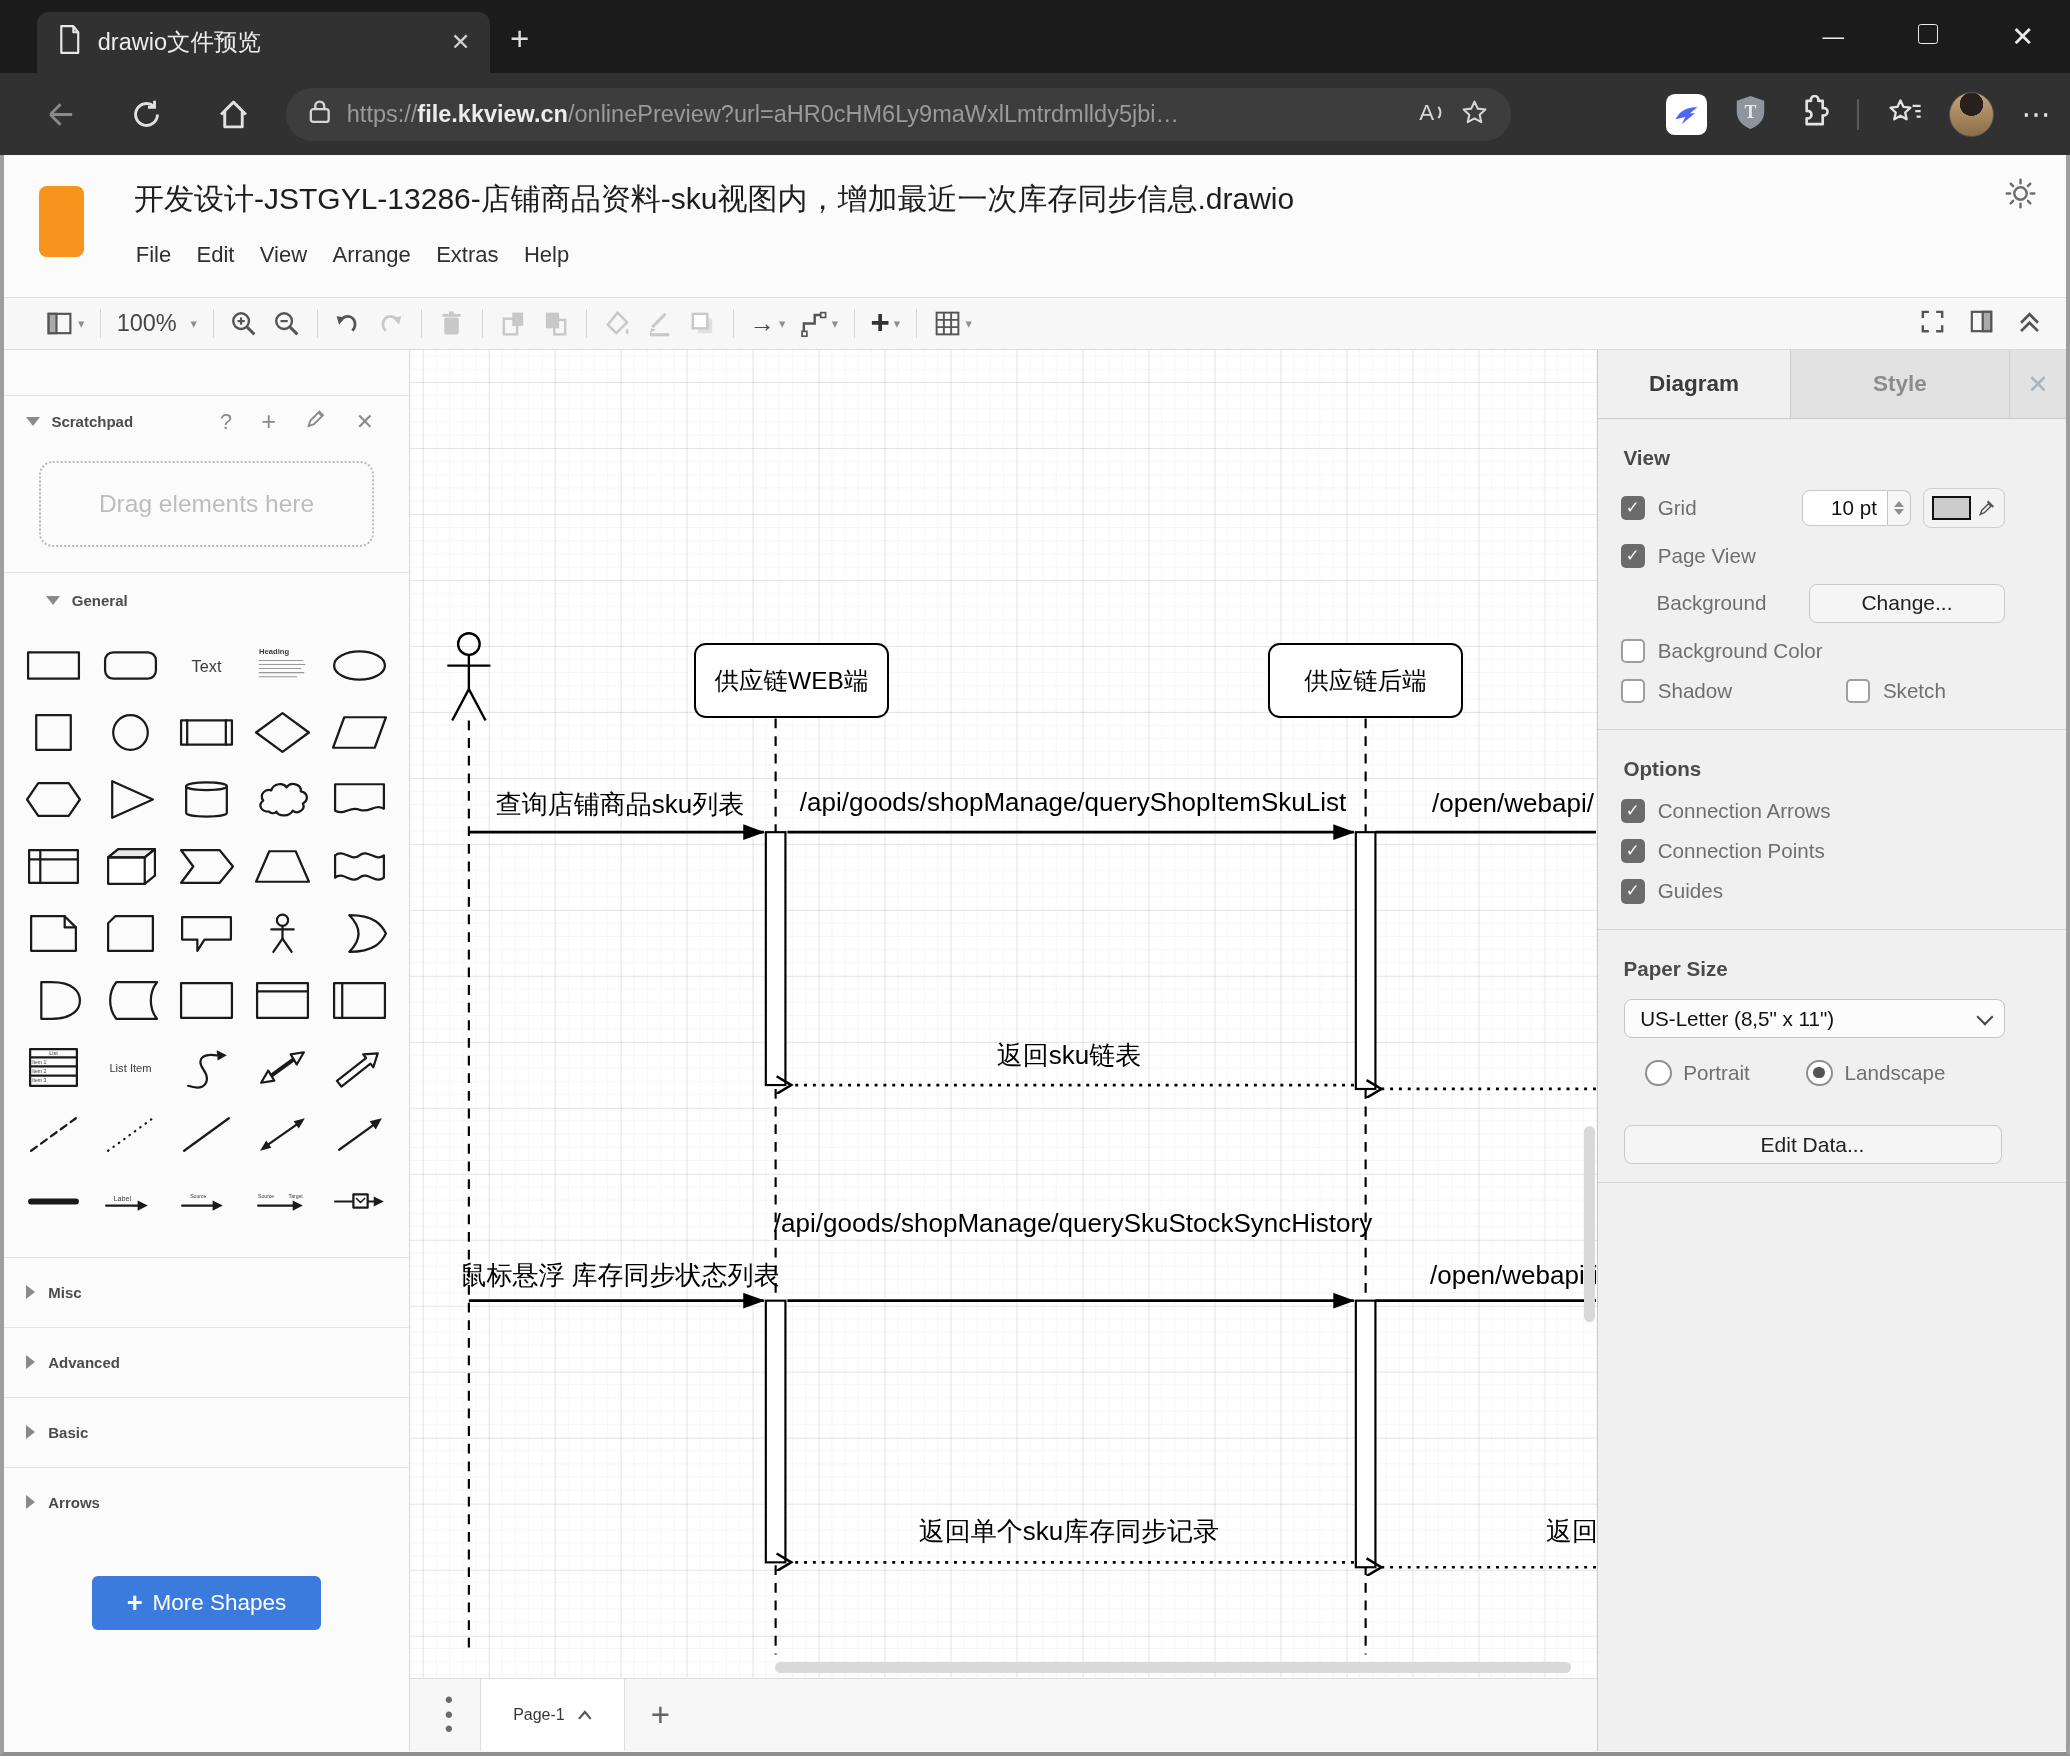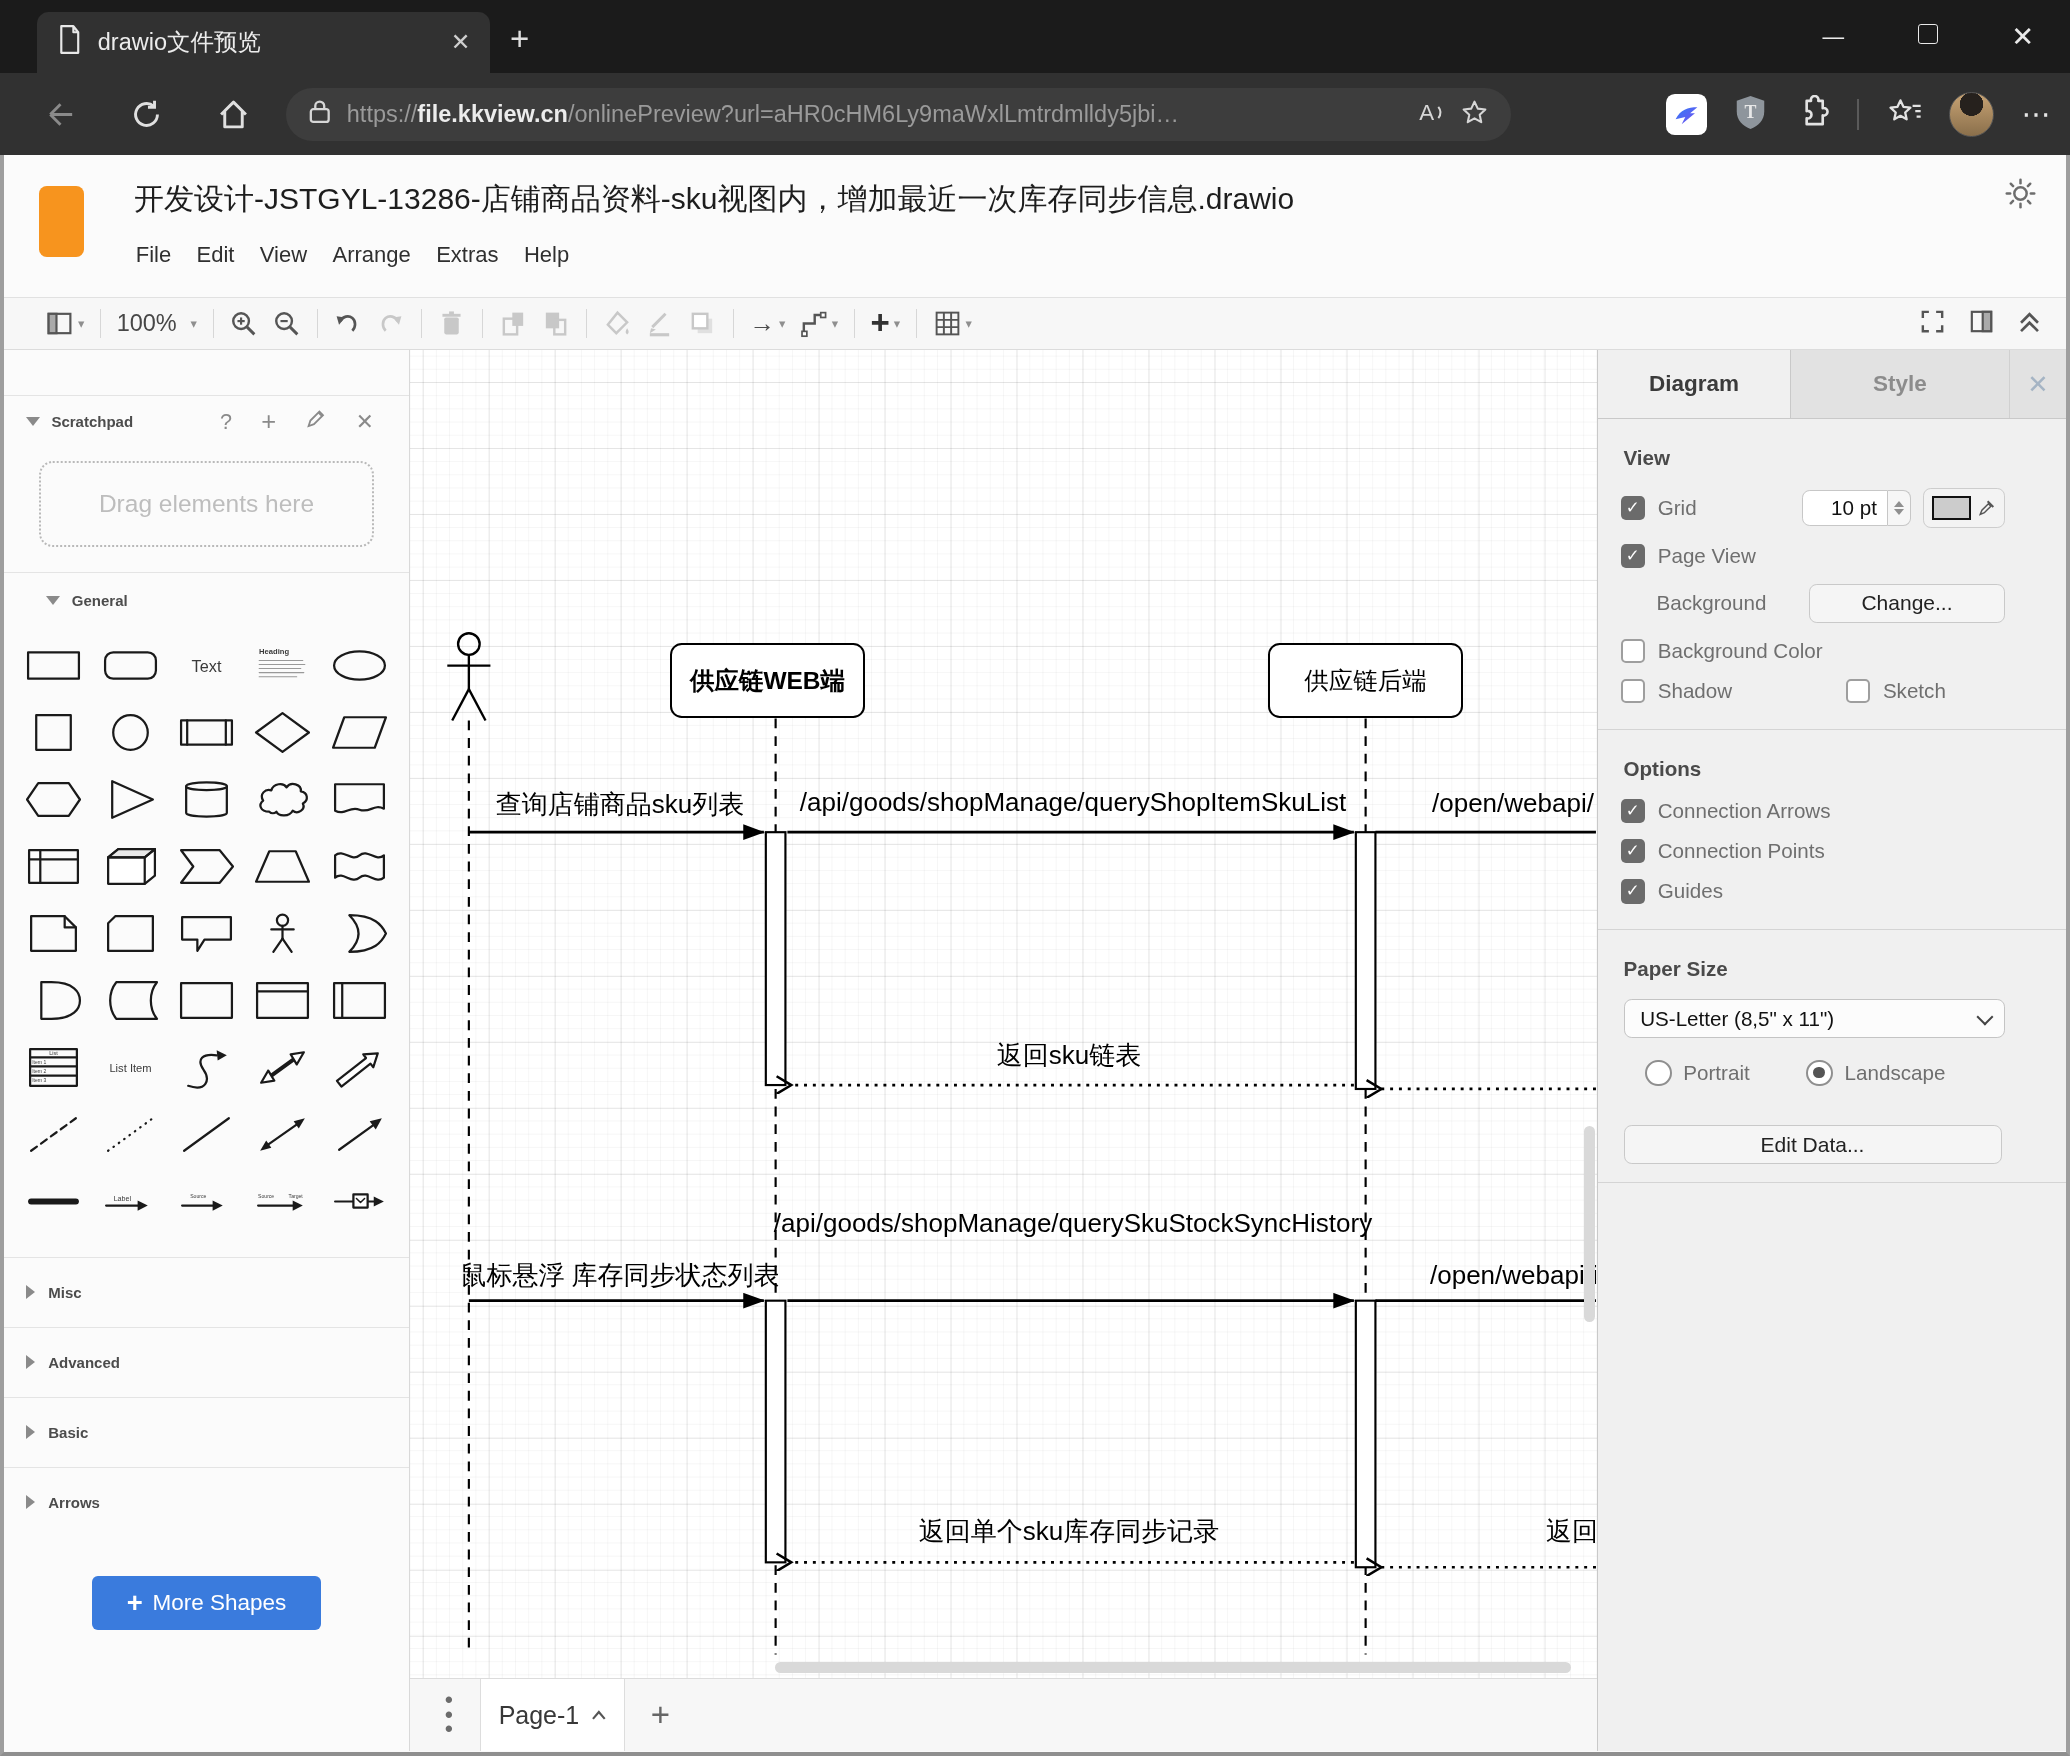--- a/index.html
+++ b/index.html
@@ -80,21 +80,21 @@
     background-position:12.7px 32px; }
   .diagram-svg { position:absolute; left:0; top:0; width:1186px; height:1328px; }
   .lifeline-box { position:absolute; width:195px; height:75px; background:#fff; border:2.2px solid #000; border-radius:11.8px; display:flex; align-items:center; justify-content:center; font-size:24.5px; color:#000; z-index:3; }
   .dlabel { position:absolute; font-size:26px; color:#000; white-space:nowrap; transform:translate(-50%,-50%); z-index:2; }
   .dlabel-left { transform:translate(0,-50%); }
   .hscroll { position:absolute; left:365px; bottom:4.9px; width:796px; height:10.8px; background:#d9d9d9; border-radius:5.9px; z-index:4; }
   .vscroll { position:absolute; right:2px; top:776px; width:10.8px; height:196px; background:#d9d9d9; border-radius:5.9px; z-index:4; }
 
   .canvas-footer { height:73px; background:#f7f7f7; border-top:1px solid #dcdcdc; display:flex; align-items:stretch; position:relative; }
   .kebab { align-self:center; margin-left:29px; color:#6b6b6b; font-size:23.5px; line-height:0.62; text-align:center; width:19.6px; }
-  .page-tab { margin-left:21.6px; width:145px; background:#fff; border-left:1px solid #ddd; border-right:1px solid #ddd; display:flex; align-items:center; justify-content:center; gap:11.8px; font-size:25px; color:#383838; }
+  .page-tab { margin-left:21.6px; width:145px; background:#fff; border-left:1px solid #ddd; border-right:1px solid #ddd; display:flex; align-items:center; justify-content:center; gap:11.8px; font-size:16px; color:#383838; }
   .add-page { align-self:center; margin-left:25.5px; font-size:33px; color:#666; font-weight:300; }
 
   
   .panel { width:469px; background:#f0f0f0; border-left:1px solid #c9c9c9; position:relative; font-size:20.6px; color:#6f6f6f; }
   .panel-tabs { display:flex; height:69px; border-bottom:1px solid #c9c9c9; }
   .ptab { display:flex; align-items:center; justify-content:center; font-weight:bold; font-size:22.5px; }
   .ptab-active { width:193px; color:#3b3b3b; background:#f0f0f0; border-right:1px solid #c9c9c9; }
   .ptab-inactive { flex:1; color:#8c8c8c; background:#e2e2e2; }
   .ptab-close { width:57px; background:#e2e2e2; display:flex; align-items:center; justify-content:center; color:#a5b4c4; font-size:25.5px; border-left:1px solid #d0d0d0; }
   .pheading { font-weight:bold; color:#4a4a4a; padding:0 0 0 25.5px; margin:27.4px 0 17.6px 0; }
@@ -826,21 +826,21 @@
             </g>
             <g stroke-width="2.4" fill="none">
               <circle cx="60" cy="300" r="11"></circle>
               <line x1="60" y1="311" x2="60" y2="346"></line>
               <line x1="38" y1="322" x2="82" y2="322"></line>
               <line x1="60" y1="346" x2="43" y2="378"></line>
               <line x1="60" y1="346" x2="77" y2="378"></line>
             </g>
           </g>
         </svg>
-        <div class="lifeline-box" style="left:260px; top:293px;font-weight:bold;">供应链WEB端</div>
+        <div class="lifeline-box" style="left:284px; top:293px;">供应链WEB端</div>
         <div class="lifeline-box" style="left:858px; top:293px;">供应链后端</div>
         <div class="dlabel" style="left:210px; top:454px;">查询店铺商品sku列表</div>
         <div class="dlabel" style="left:663px; top:452px;">/api/goods/shopManage/queryShopItemSkuList</div>
         <div class="dlabel dlabel-left" style="left:1022px; top:453px;">/open/webapi/</div>
         <div class="dlabel" style="left:659px; top:705px;">返回sku链表</div>
         <div class="dlabel" style="left:210px; top:925px;">鼠标悬浮 库存同步状态列表</div>
         <div class="dlabel" style="left:663px; top:873px;">/api/goods/shopManage/querySkuStockSyncHistory</div>
         <div class="dlabel dlabel-left" style="left:1020px; top:925px;">/open/webapi/item</div>
         <div class="dlabel" style="left:659px; top:1181px;">返回单个sku库存同步记录</div>
         <div class="dlabel dlabel-left" style="left:1136px; top:1181px;">返回</div>

